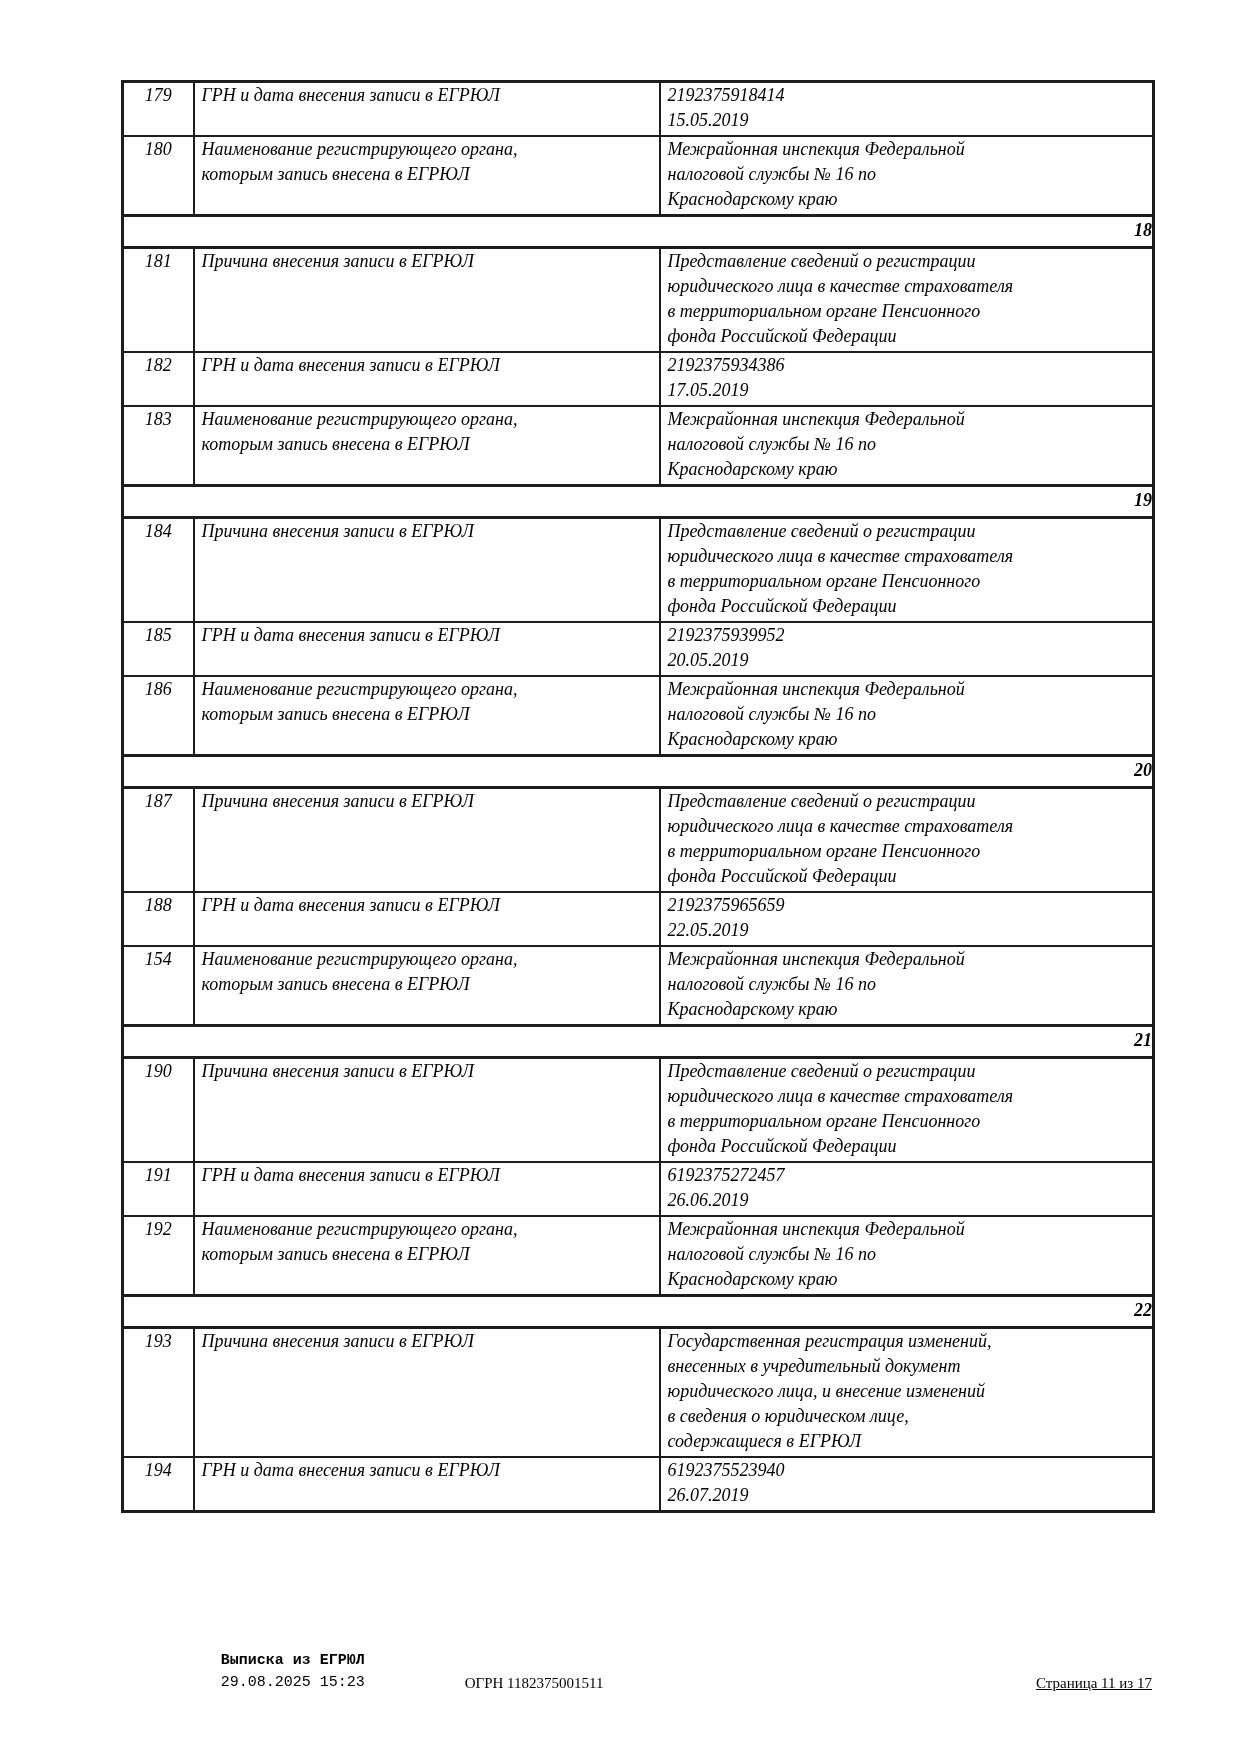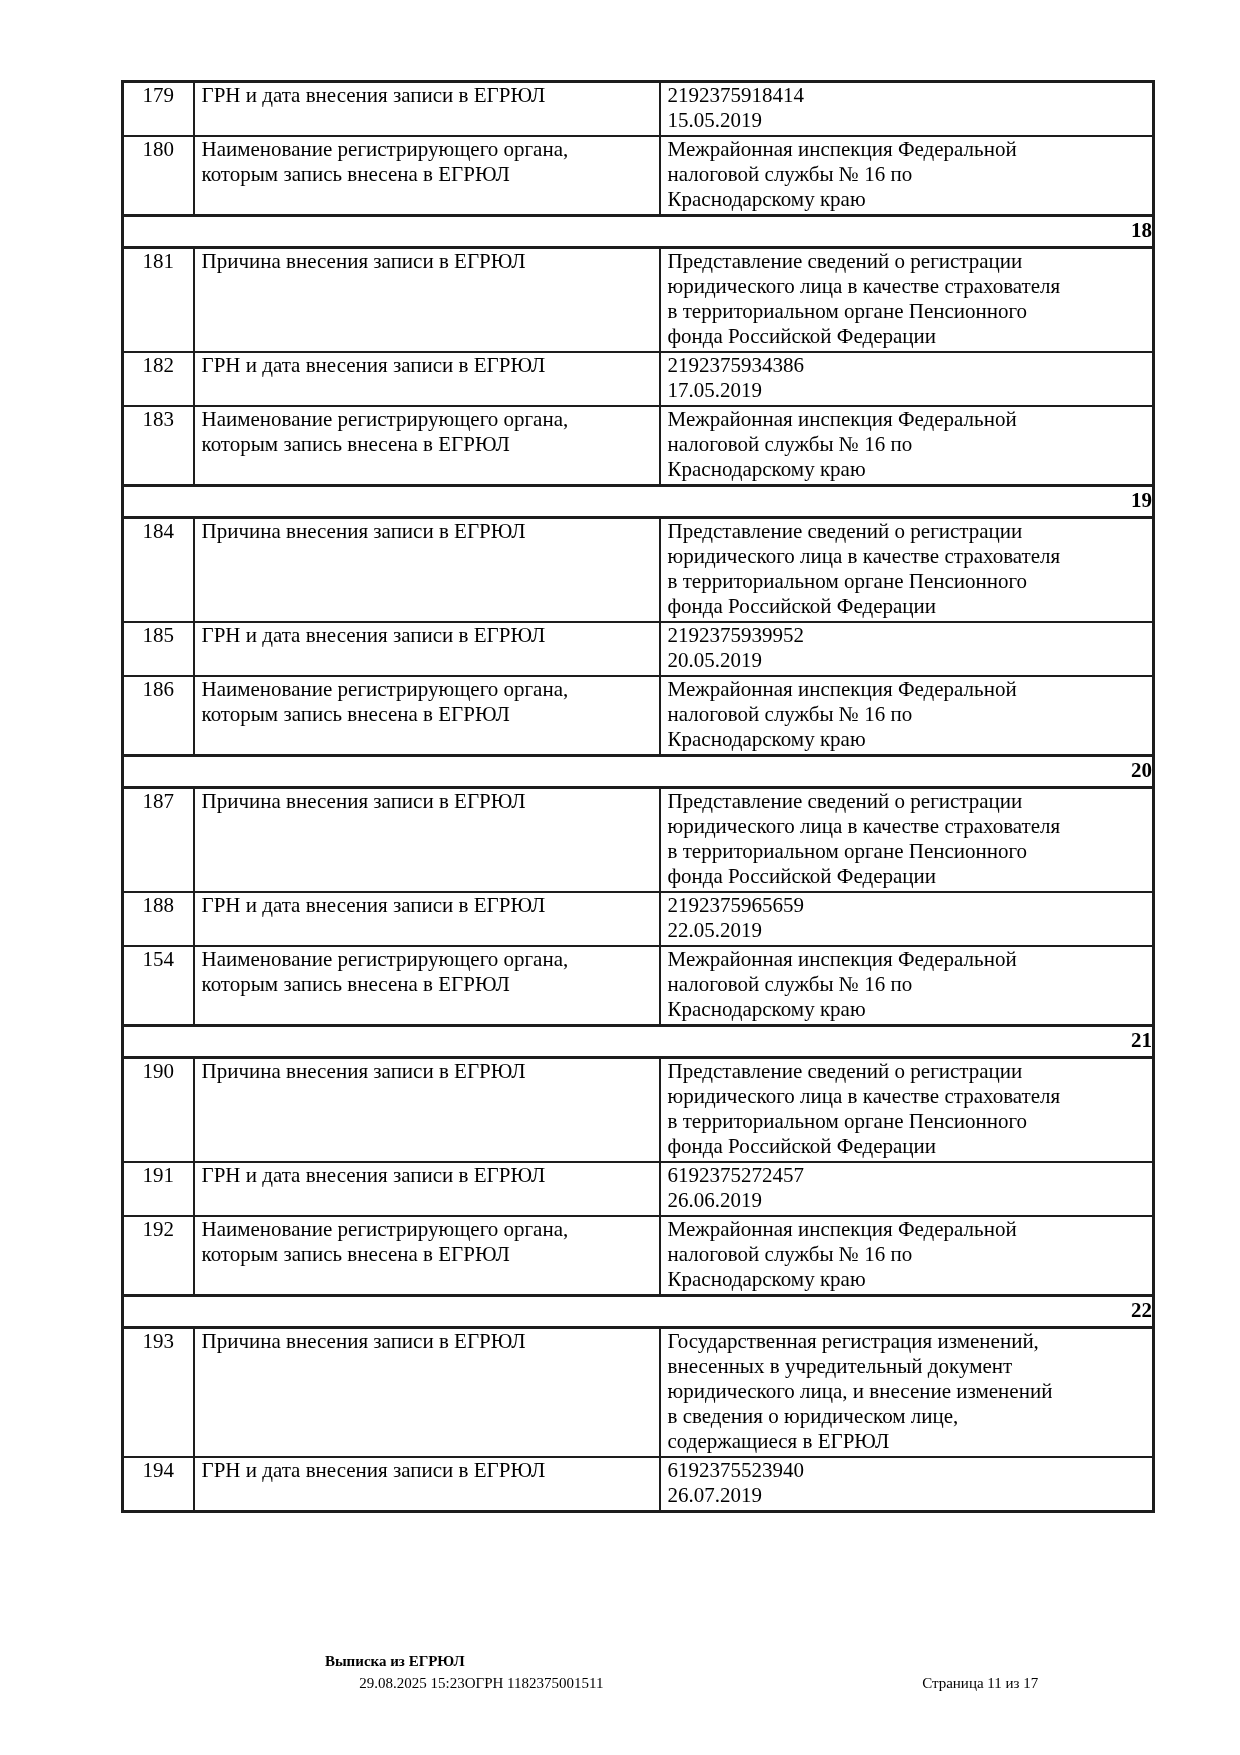--- a/index.html
+++ b/index.html
@@ -21,24 +21,25 @@
     left: 121px;
     top: 80px;
     width: 1031px;
     border-collapse: collapse;
     table-layout: fixed;
     border: 3px solid #1d1d1d;
   }
   table.registry td {
     border: 2px solid #1d1d1d;
     vertical-align: top;
-    font-size: 21px;
+    font-size: 18px;
     line-height: 25px;
     white-space: pre-line;
     word-wrap: break-word;
+    font-style: italic;
   }
   td.num-cell {
     text-align: center;
     padding: 0 2px 2px 2px;
   }
   td.label-cell {
     padding: 0 20px 2px 7px;
   }
   td.value-cell {
     padding: 0 6px 2px 7px;
@@ -58,23 +59,23 @@
     width: 1031px;
     display: flex;
     justify-content: space-between;
     align-items: flex-end;
     font-size: 15px;
     line-height: 22px;
   }
   .footer-left, .footer-center, .footer-right {
     flex: 1 1 0;
   }
-  .footer-left { text-align: right; }
+  .footer-left { text-align: center; font-family: Liberation Mono, monospace; }
   .footer-center { }
-  .footer-right { text-align: center; }
+  .footer-right { text-align: right; text-decoration: underline; }
   .footer-doc-title { font-weight: bold; }
 </style>
 </head>
 <body>
 
 <div class="page">
 
   <table class="registry">
     <colgroup>
       <col style="width:71px">

